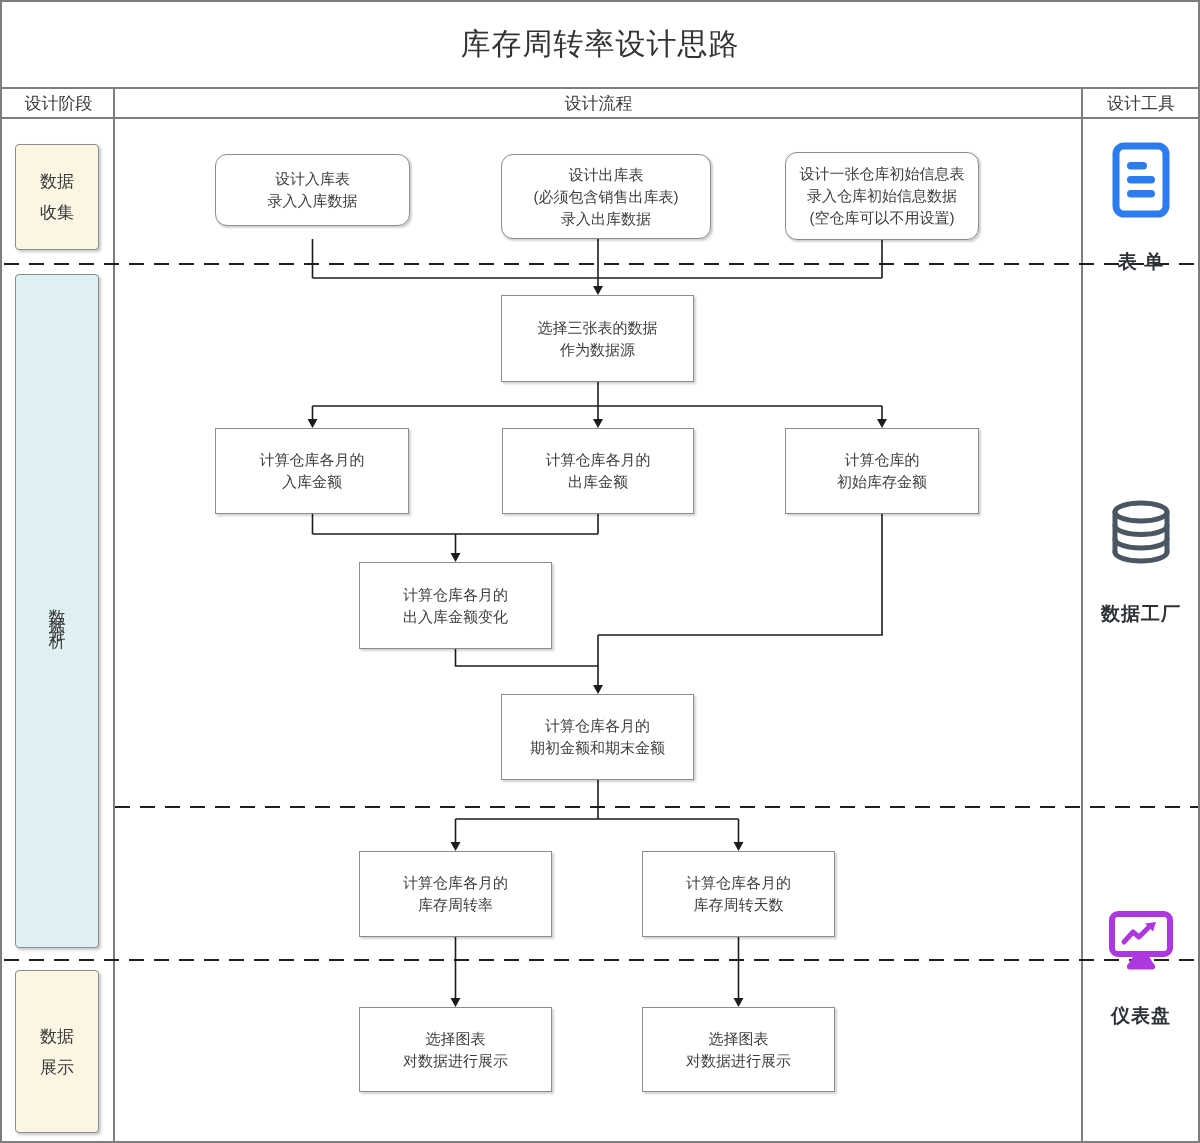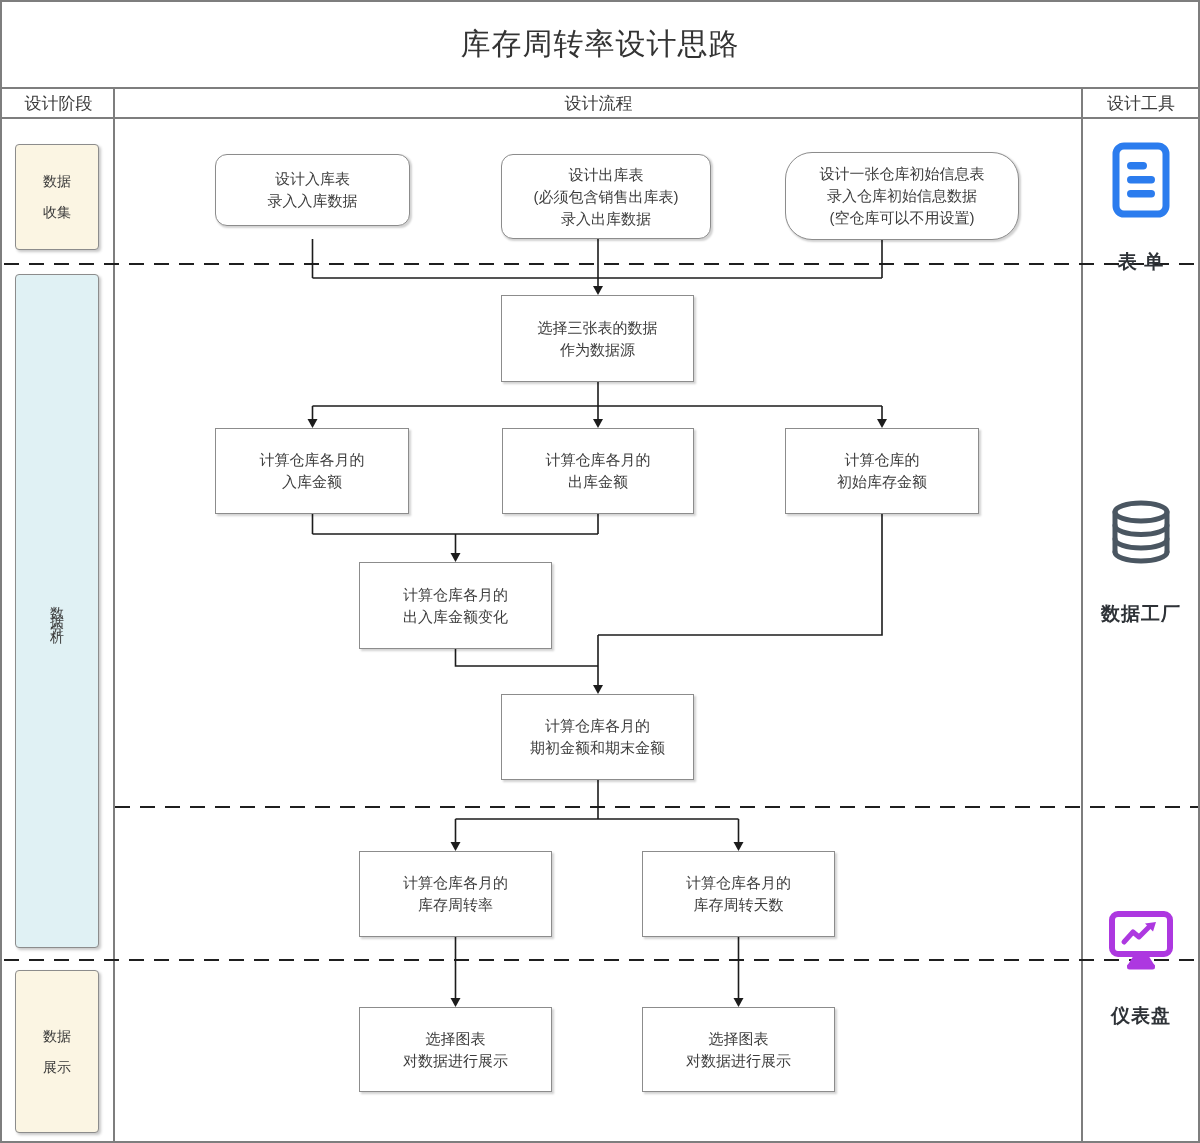--- a/index.html
+++ b/index.html
@@ -13,32 +13,32 @@
   .hcell{position:absolute;top:0;height:28px;display:flex;align-items:center;justify-content:center;font-size:17px;color:#3b3b3b;text-align:right;}
   #hcell-stage{left:0;width:113px;}
   #hcell-flow{left:113px;width:967px;}
   #hcell-tool{left:1080px;width:118px;}
 
   .vsep{position:absolute;top:85px;width:2px;height:1056px;background:#7e7e7e;}
   #vsep-left{left:111px;}
   #vsep-right{left:1079px;}
 
   
-  .phase{position:absolute;left:13px;width:84px;box-sizing:border-box;border:1.5px solid #8c8c8c;border-radius:4px;display:flex;align-items:center;justify-content:center;text-align:center;font-size:14px;line-height:31px;color:#3a3a3a;box-shadow:2px 2px 3px rgba(0,0,0,0.22);z-index:3;}
+  .phase{position:absolute;left:13px;width:84px;box-sizing:border-box;border:1.5px solid #8c8c8c;border-radius:4px;display:flex;align-items:center;justify-content:center;text-align:center;font-size:17px;line-height:31px;color:#3a3a3a;box-shadow:2px 2px 3px rgba(0,0,0,0.22);z-index:3;}
   #phase-collect{top:142px;height:106px;background:#fbf5e3;}
   #phase-analyze{top:272px;height:674px;background:#e0f1f4;}
   #phase-display{top:968px;height:163px;background:#fbf5e3;}
   #phase-analyze .vtext{writing-mode:vertical-lr;text-orientation:upright;letter-spacing:8px;}
 
   
   .node{position:absolute;box-sizing:border-box;border:1.5px solid #8c8c8c;background:#fff;display:flex;flex-direction:column;align-items:center;justify-content:center;text-align:center;font-size:15px;line-height:22px;color:#3d3d3d;box-shadow:1.5px 1.5px 2px rgba(0,0,0,0.18);z-index:2;padding:3px;}
   .rounded{border-radius:12px;}
   #n1{left:213px;top:152px;width:195px;height:72px;}
   #n2{left:499px;top:152px;width:210px;height:85px;}
-  #n3{left:783px;top:150px;width:234px;height:88px;border-radius:27px;}
+  #n3{left:783px;top:150px;width:194px;height:88px;}
   #n4{left:499px;top:293px;width:193px;height:87px;}
   #n5{left:213px;top:426px;width:194px;height:86px;}
   #n6{left:500px;top:426px;width:192px;height:86px;}
   #n7{left:783px;top:426px;width:194px;height:86px;}
   #n8{left:357px;top:560px;width:193px;height:87px;}
   #n9{left:499px;top:692px;width:193px;height:86px;}
   #n10{left:357px;top:849px;width:193px;height:86px;}
   #n11{left:640px;top:849px;width:193px;height:86px;}
   #n12{left:357px;top:1005px;width:193px;height:85px;}
   #n13{left:640px;top:1005px;width:193px;height:85px;}

